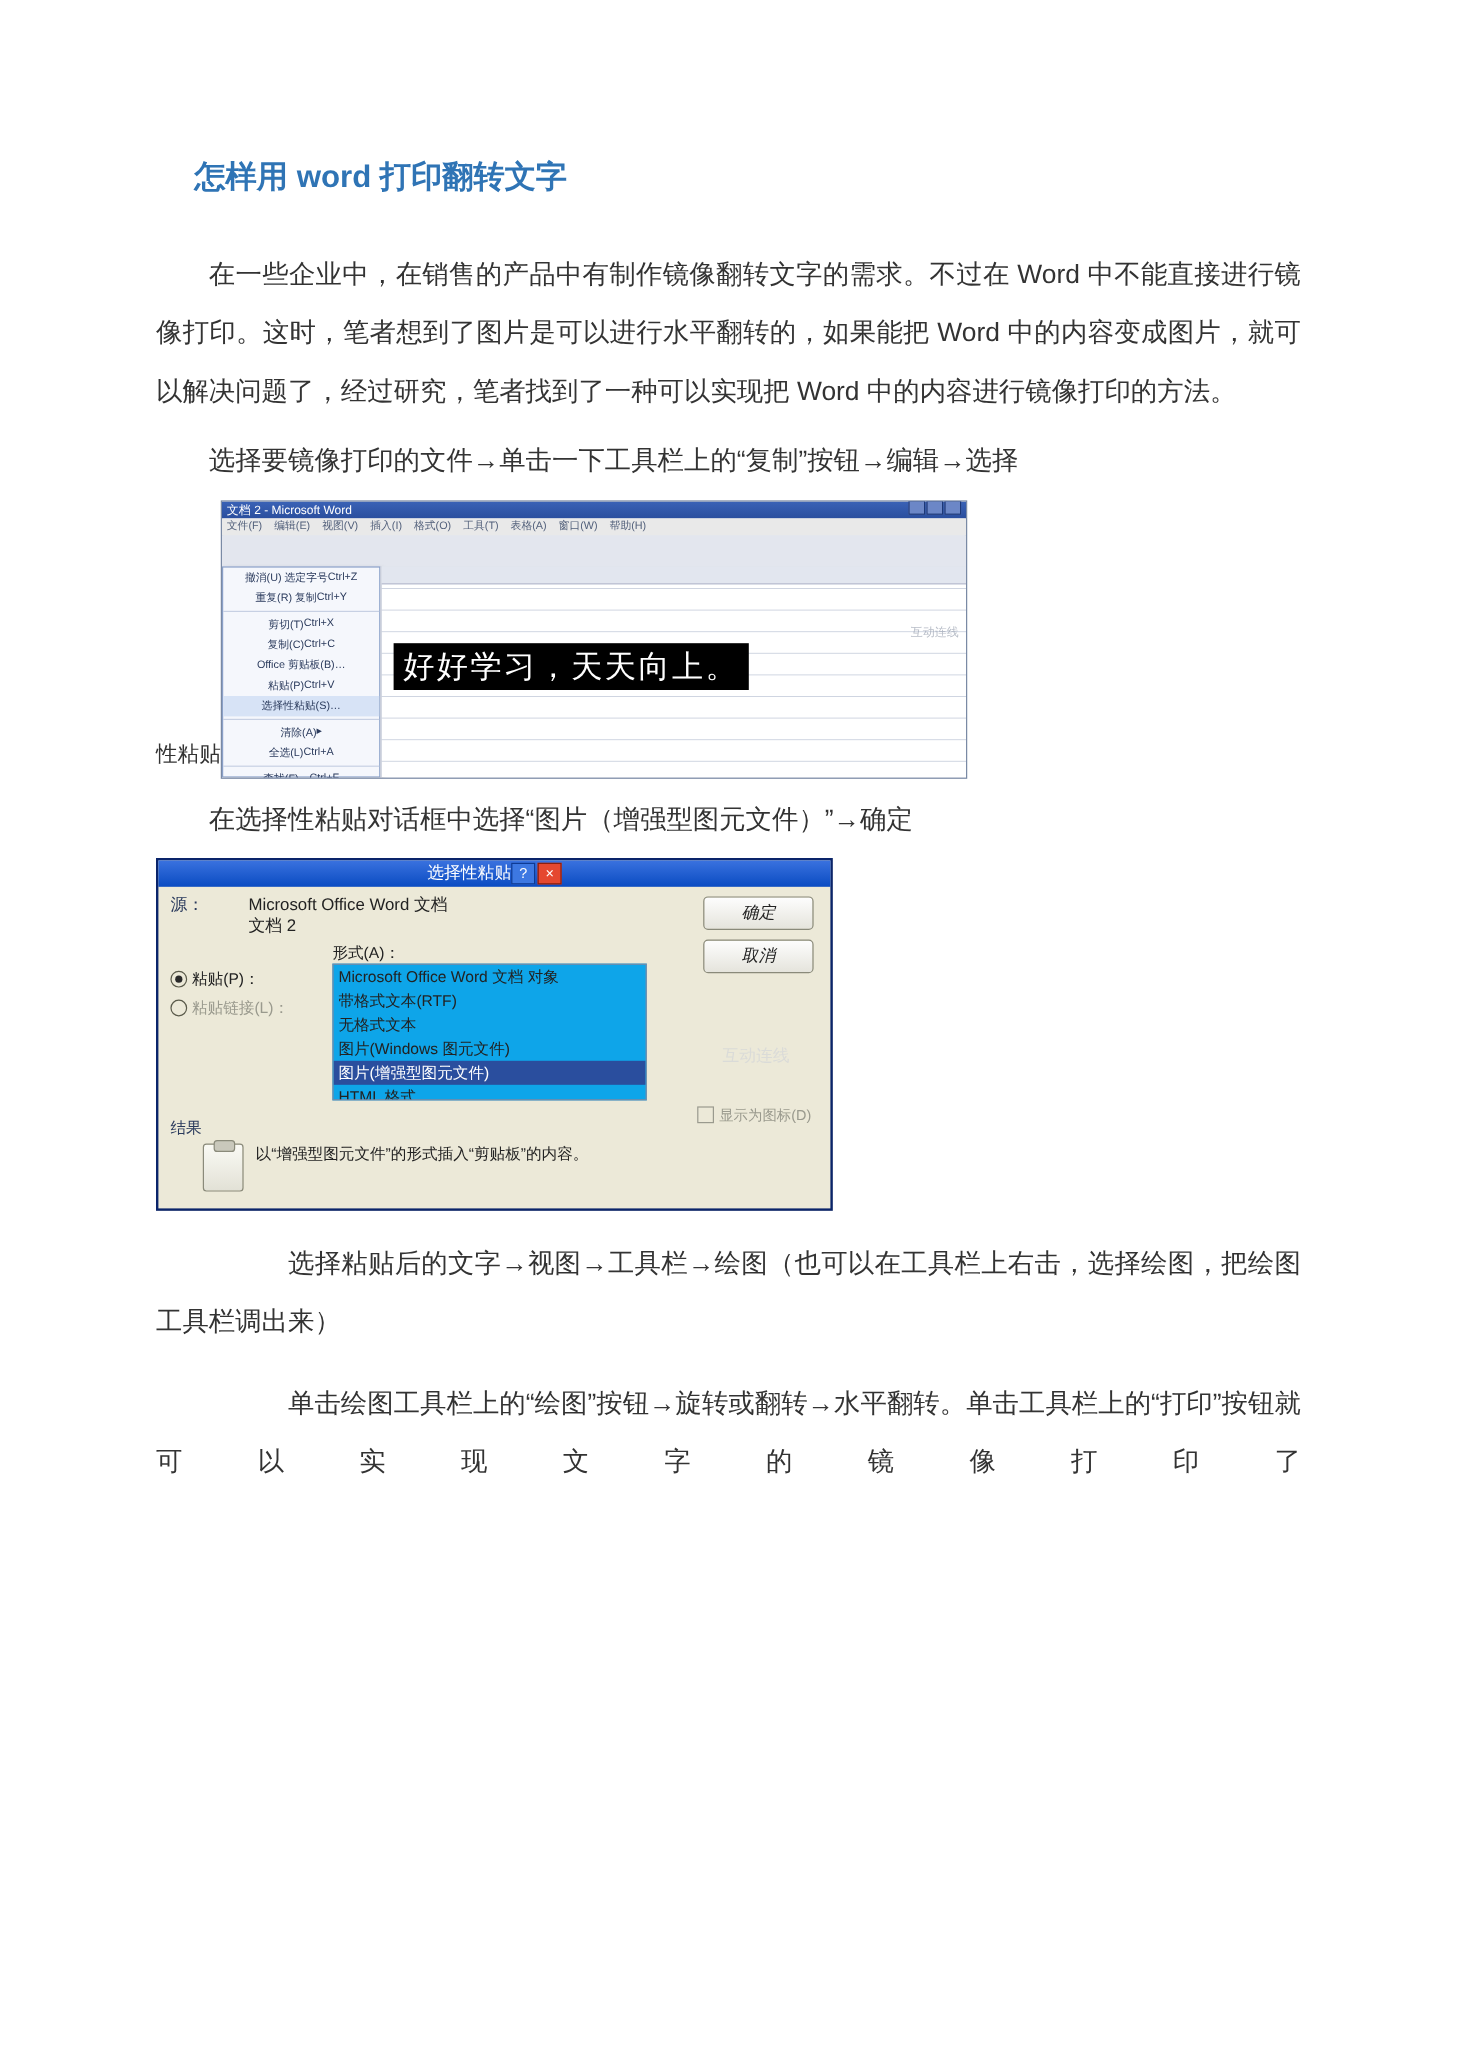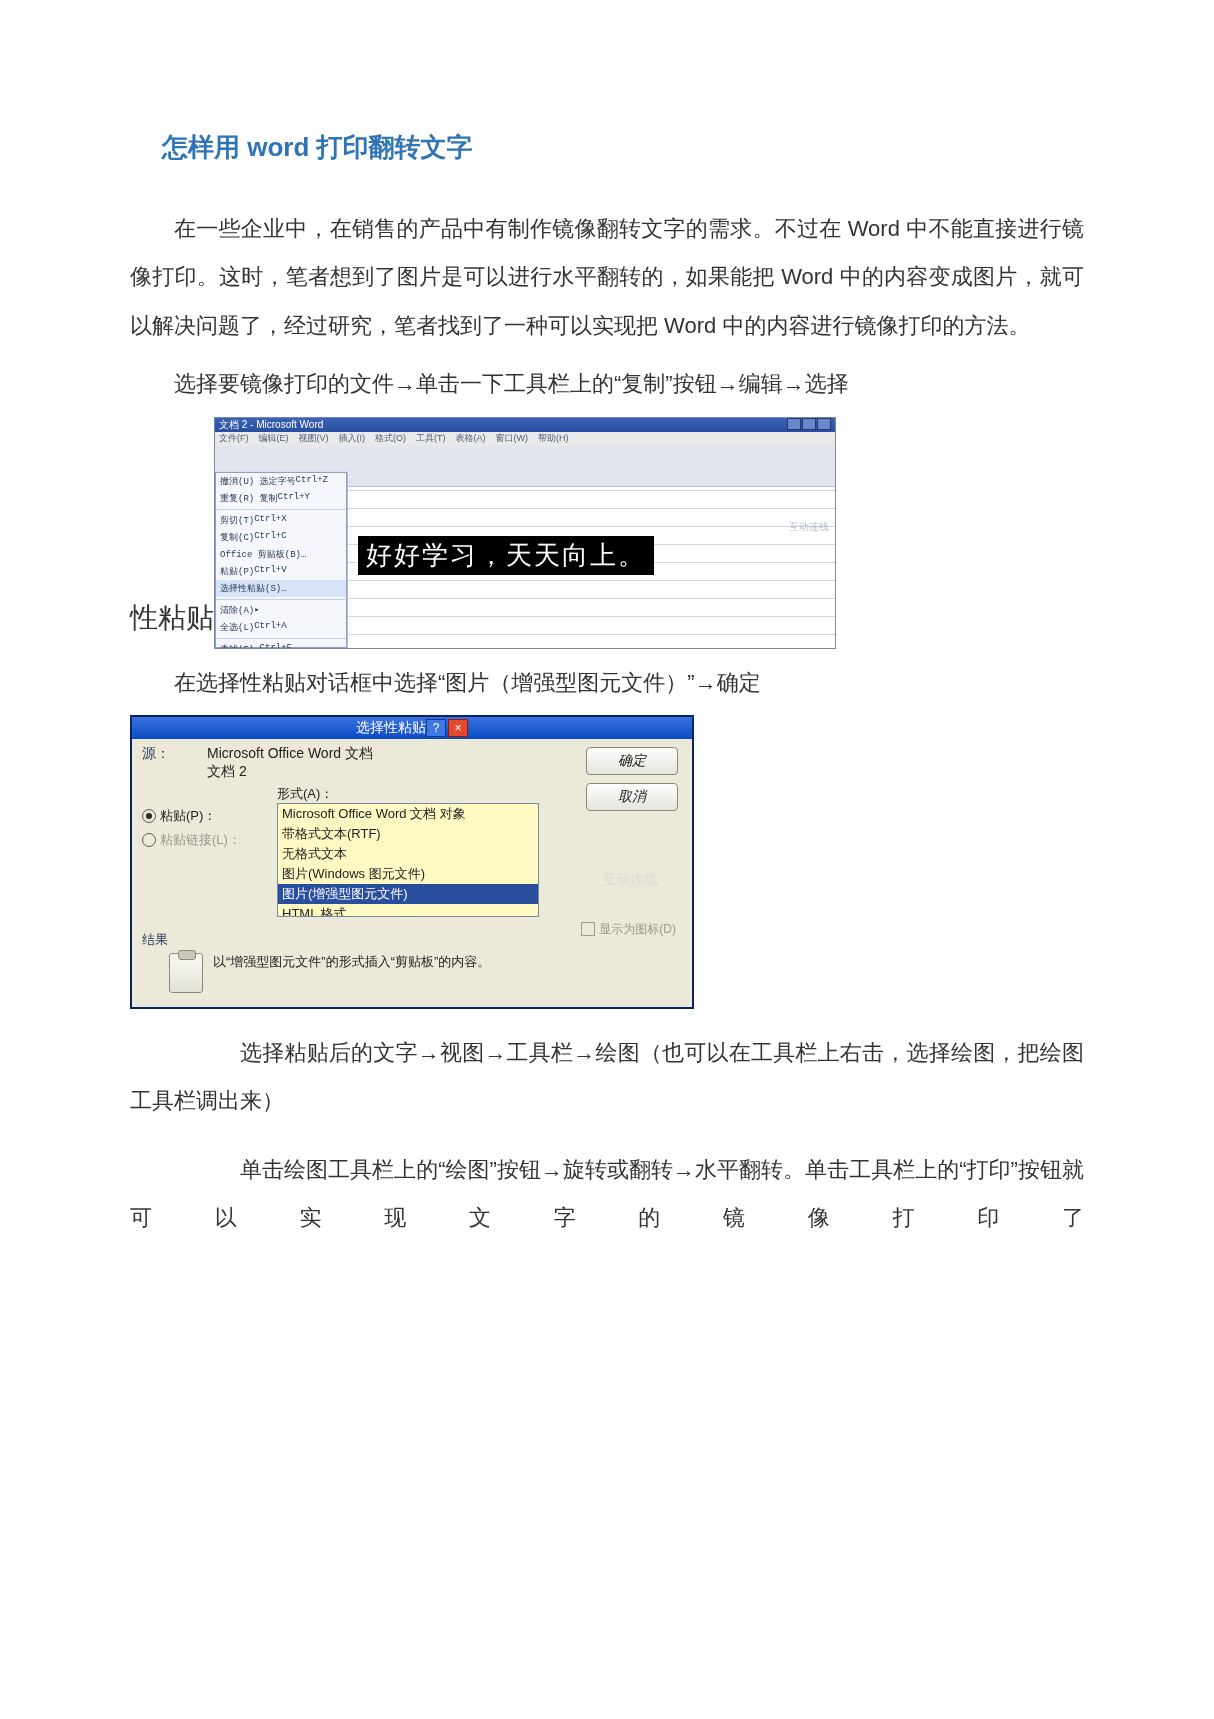--- a/index.html
+++ b/index.html
@@ -26,21 +26,21 @@
   .para {
     font-size: 22px;
     line-height: 2.2;
     text-align: justify;
     text-justify: inter-ideograph;
     margin-bottom: 10px;
   }
   .indent { text-indent: 2em; }
   .step  { font-size: 22px; line-height: 2.2; text-indent: 2em; margin: 10px 0 8px 0;}
   .step2 { font-size: 22px; line-height: 2.2; text-indent: 5em; margin: 20px 0 8px 0;}
-  .inline-trailer { font-size: 28px; line-height: 2.2; }
+  .inline-trailer { font-size: 18px; line-height: 2.2; }
 
   
   .row1 { display: flex; align-items: flex-end; gap: 0; }
   .shot1 {
     width: 620px; height: 230px;
     background: #e7e7ea;
     border: 1px solid #7a8aa5;
     box-shadow: 0 0 0 1px #b9c3d3 inset;
     position: relative;
     font-size: 10px;
@@ -63,21 +63,21 @@
   .s1-toolbar { height:26px; background:#e3e6ee; border-bottom:1px solid #b8bed0;}
   .s1-body { position:absolute; left:0; right:0; top:54px; bottom:0; display:flex;}
   .s1-menu {
     width: 130px;
     background:#f5f7fc;
     border:1px solid #8aa0c8;
     box-shadow:2px 2px 4px rgba(0,0,0,.3);
     font-size:9px;
     color:#2a3a5c;
   }
-  .s1-menu .mi{display:flex;justify-content:flex-start;padding:2px 4px;white-space:nowrap;font-family:Liberation Mono, monospace;}
+  .s1-menu .mi{display:flex;justify-content:center;padding:2px 4px;white-space:nowrap;}
   .s1-menu .sep{height:1px;background:#c7d0e3;margin:2px 0;}
   .s1-menu .hi{background:#d7e3f6;}
   .s1-doc{
     flex:1; background:#fff; border-left:1px solid #b8bed0; position:relative;
     background-image:linear-gradient(#cfd5e1 1px, transparent 1px);
     background-size:100% 18px;
   }
   .s1-ruler{height:14px;background:#e2e6ef;border-bottom:1px solid #b8bed0;}
   .s1-seltext{
     position:absolute; left:10px; top:64px;
@@ -117,21 +117,21 @@
   }
   .s2-btns{position:absolute; right:4px; top:2px; display:flex; flex-direction:column; gap:8px;}
   .s2-left{position:absolute; left:0; top:62px; font-size:13px;}
   .s2-radio{display:flex;align-items:center;gap:4px;margin-bottom:6px;}
   .s2-radio .dot{width:12px;height:12px;border:1px solid #5a5a4a;border-radius:50%;display:inline-flex;align-items:center;justify-content:center;}
   .s2-radio .dot.on::after{content:"";width:6px;height:6px;background:#2a2a2a;border-radius:50%;}
   .s2-disabled{color:#9a9a8e;}
   .s2-as{position:absolute; left:135px; top:40px; font-size:13px;}
   .s2-list{
     position:absolute; left:135px; top:58px; width:260px; height:112px;
-    background:#fef9c3; border:1px solid #7a8aa5; font-size:13px; overflow:hidden;
+    background:#0ea5e9; border:1px solid #7a8aa5; font-size:13px; overflow:hidden;
   }
   .s2-list .li{padding:1px 4px; white-space:nowrap;}
   .s2-list .sel{background:#2a4e9e;color:#fff;}
   .s2-chk{position:absolute; right:6px; top:176px; font-size:12px; color:#9a9a8e; display:flex; align-items:center; gap:4px;}
   .s2-chk .box{width:12px;height:12px;border:1px solid #9a9a8e;}
   .s2-result{position:absolute; left:0; top:186px;}
   .s2-result-label{color:#2a3a5c; font-size:13px;}
   .s2-result-row{display:flex; gap:10px; align-items:flex-start; margin-top:4px;padding-left:27px;}
   .s2-clipicon{
     width:32px;height:38px;border:1px solid #8a8a7a;background:linear-gradient(#fafaf4,#e2e1d6);

